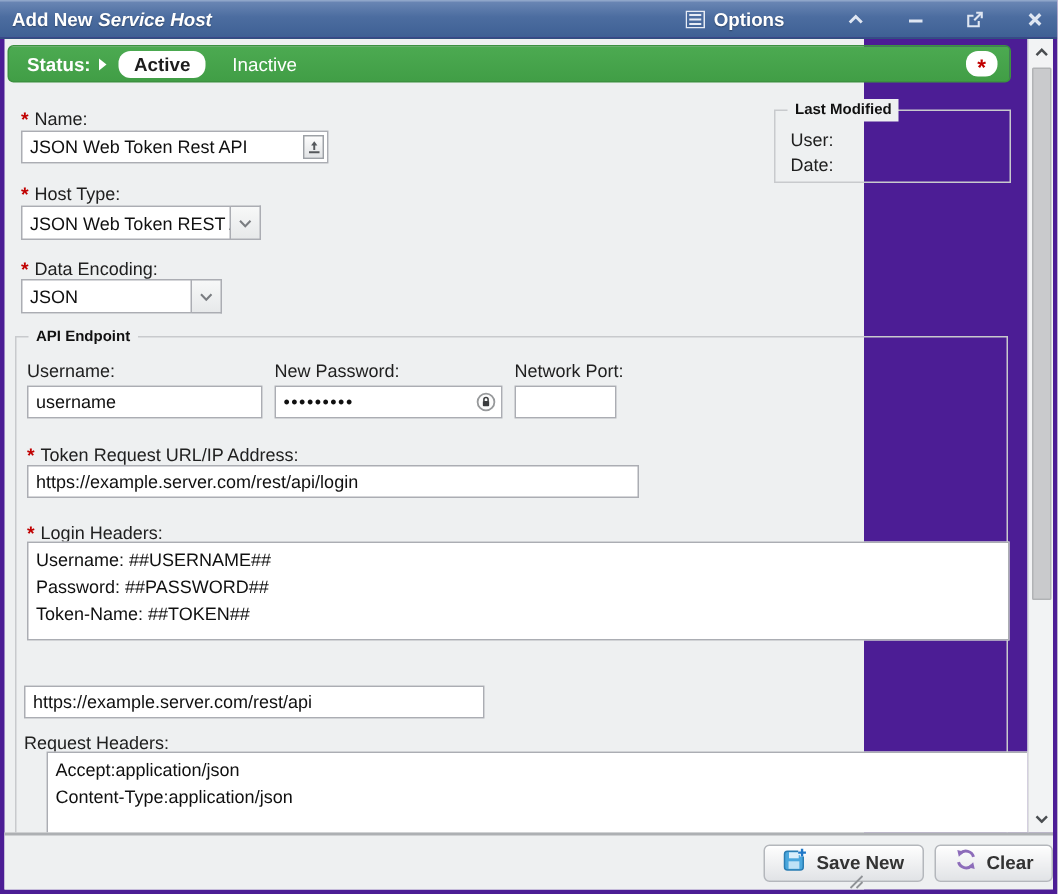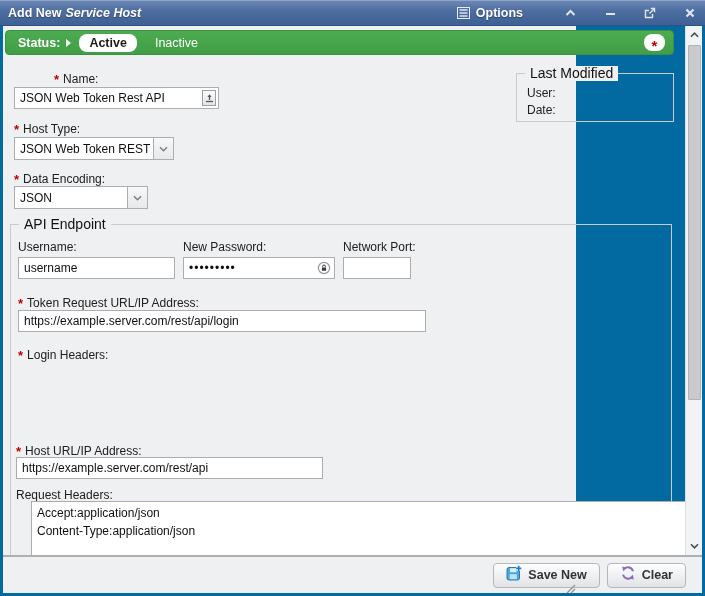--- a/index.html
+++ b/index.html
@@ -1,17 +1,17 @@
 <!DOCTYPE html>
 <html><head>
 <meta charset="utf-8">
 <style>
   html,body{margin:0;padding:0;background:#fff;font-family:"Liberation Sans",sans-serif;}
   *{box-sizing:border-box;}
-  .window{position:relative;width:705px;height:596px;background:#0369a1;overflow:hidden;
+  .window{position:relative;width:705px;height:596px;background:#4c1d95;overflow:hidden;
           box-shadow:0 2px 8px rgba(0,0,0,.35);}
   
   .titlebar{position:absolute;top:0;left:0;width:705px;height:26px;
             background:linear-gradient(#6d89b6,#4c6da0 45%,#3e6094);
             border-bottom:1px solid #30507f;box-shadow:inset 0 1px 0 #8fa6c9;
             display:flex;align-items:center;padding:0 8px;color:#fff;}
   .title-text{font-size:12.5px;font-weight:bold;text-shadow:0 1px 1px rgba(0,0,0,.35);white-space:nowrap;}
   .title-em{font-style:italic;margin-left:4px;}
   .titlebar-right{margin-left:auto;display:flex;align-items:center;gap:26px;}
   .options-btn{display:flex;align-items:center;gap:5px;color:#fff;font-size:12.5px;font-weight:bold;
@@ -51,34 +51,34 @@
   
   .combo{position:absolute;height:23px;display:flex;cursor:pointer;}
   .combo-text{flex:1;border:1px solid #abadb3;background:#fff;font-size:12px;color:#101010;
               display:flex;align-items:center;padding:0 5px;white-space:nowrap;overflow:hidden;}
   .combo-trigger{width:20px;border:1px solid #abadb3;border-left:none;
                  background:linear-gradient(#f7f8f8,#e7e9ea);
                  display:flex;align-items:center;justify-content:center;}
   
   .fset{position:absolute;border:1px solid #c8cacd;}
   .fset-legend{position:absolute;top:-8px;left:8px;background:#eef0f1;padding:0 5px;
-               font-size:14px;font-weight:normal;color:#111;line-height:15px;white-space:nowrap;}
+               font-size:10px;font-weight:bold;color:#111;line-height:15px;white-space:nowrap;}
   .lm-row{position:absolute;left:10px;font-size:12px;color:#202020;}
   
   .scrollbar{position:absolute;left:682px;top:0;width:17px;height:529px;background:#f2f3f4;
              border-left:1px solid #dcdedf;}
   .sb-btn{position:absolute;left:0;width:17px;height:16px;display:flex;align-items:center;
           justify-content:center;cursor:pointer;}
   .sb-up{top:1px;} .sb-down{bottom:1px;}
   .sb-thumb{position:absolute;left:2px;top:19px;width:13px;height:355px;background:#c9cacc;
             border:1px solid #b1b3b5;border-radius:1px;cursor:pointer;}
   
   .footer{position:absolute;left:0;bottom:0;width:699px;height:38px;background:#eef0f1;
           border-top:2px solid #adb0b3;display:flex;align-items:center;justify-content:flex-end;
-          gap:7px;padding-right:16px;}
+          gap:7px;}
   .btn{height:25px;border:1px solid #b4b7bc;border-radius:4px;cursor:pointer;
        background:linear-gradient(#fefefe,#e1e3e6);display:flex;align-items:center;gap:6px;
        padding:0 12px;box-shadow:inset 0 1px 0 #fff;}
   .btn-label{font-size:12.5px;font-weight:bold;color:#333;}
   .resize-grip{position:absolute;right:0;bottom:0;width:13px;height:13px;cursor:nwse-resize;}
 </style>
 </head>
 <body>
 
 <div class="window">
@@ -128,21 +128,21 @@
       <div class="statusbar">
         <span class="status-label">Status:</span>
         <span class="status-arrow"></span>
         <span class="status-tab active">Active</span>
         <span class="status-tab inactive">Inactive</span>
         <span class="status-req-badge">
             <span class="req">*</span>
           </span>
       </div>
 
-      <div class="flabel" style="left:11px;top:46px;margin-left:40px;"><span class="req">*</span><span>Name:</span></div>
+      <div class="flabel" style="left:11px;top:46px;"><span class="req">*</span><span>Name:</span></div>
       <div class="fwrap" style="left:11px;top:61px;width:205px;height:22px;">
         <input class="tfield" style="padding-right: 20px;" value="JSON Web Token Rest API">
         <span class="field-icon-btn">
           <svg width="9" height="10" viewBox="0 0 9 10">
               <line x1="1" y1="8.5" x2="8" y2="8.5" stroke="#55585c" stroke-width="1.3"></line>
               <line x1="4.5" y1="7" x2="4.5" y2="2.5" stroke="#55585c" stroke-width="1.3"></line>
               <path d="M2.4 4 L4.5 1.2 L6.6 4 Z" fill="#55585c"></path>
             </svg>
         </span>
       </div>
@@ -192,22 +192,24 @@
         </span>
       </div>
 
       <div class="flabel" style="left:340px;top:215px;">Network Port:</div>
       <input class="tfield" style="left: 340px; top: 231px; width: 68px;" value="">
 
       <div class="flabel" style="left:15px;top:270px;"><span class="req">*</span><span>Token Request URL/IP Address:</span></div>
       <input class="tfield" style="left: 15px; top: 284px; width: 408px;" value="https://example.server.com/rest/api/login">
 
       <div class="flabel" style="left:15px;top:322px;"><span class="req">*</span><span>Login Headers:</span></div>
-
-      <div class="flabel" style="left:13px;top:418px;"><span class="req">*</span><span>Host URL/IP Address:</span></div>
+      <textarea class="tarea" style="left: 15px; top: 335px; width: 655px; height: 66px;">Username: ##USERNAME##
+Password: ##PASSWORD##
+Token-Name: ##TOKEN##</textarea>
+
       <input class="tfield" style="left: 13px; top: 431px; width: 307px;" value="https://example.server.com/rest/api">
 
       <div class="flabel" style="left:13px;top:463px;">Request Headers:</div>
       <textarea class="tarea" style="left: 13px; top: 475px; width: 657px; height: 90px; margin-left: 15px;">Accept:application/json
 Content-Type:application/json</textarea>
 
     </div>
 
     <div class="scrollbar">
       <span class="sb-btn sb-up">

